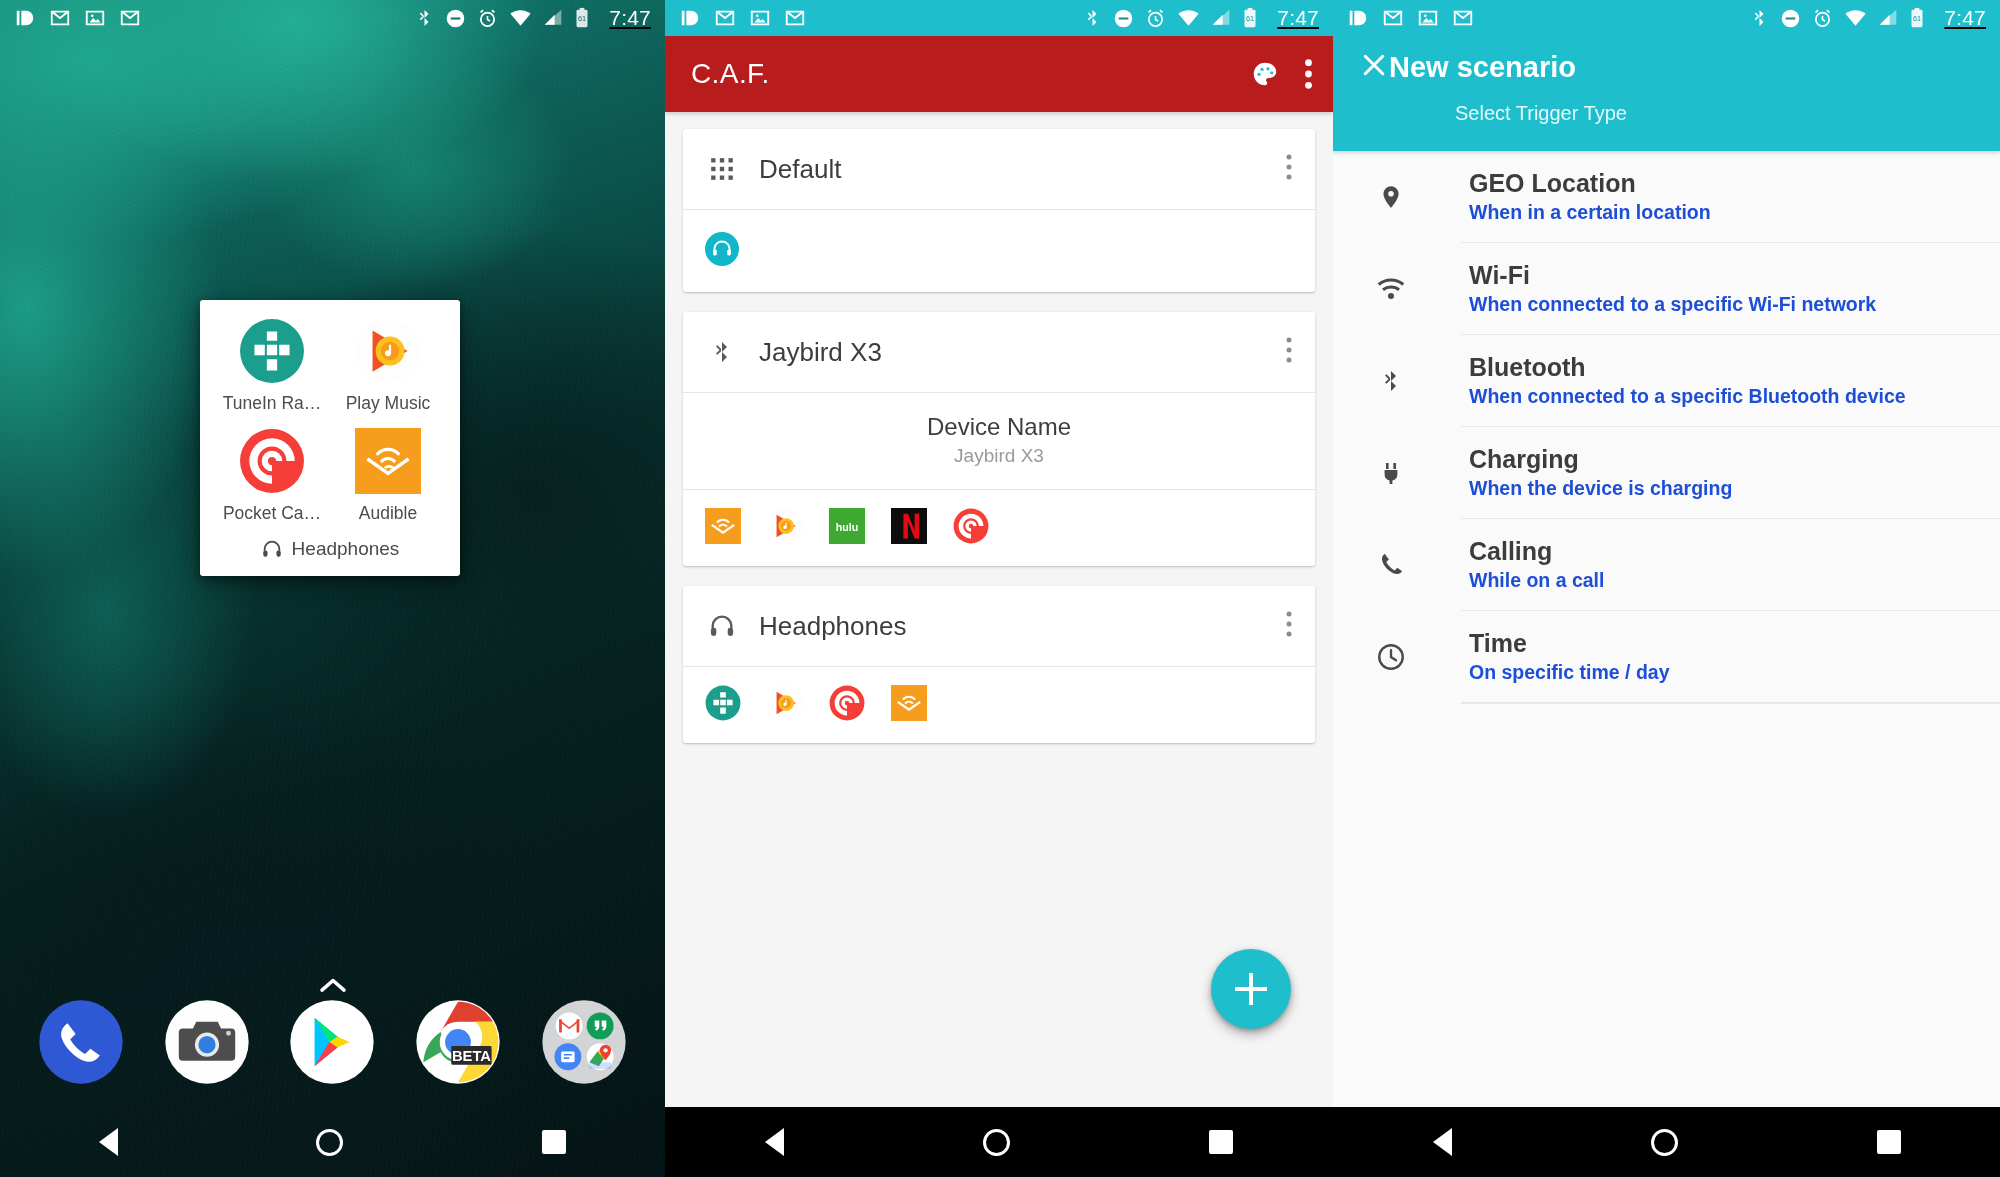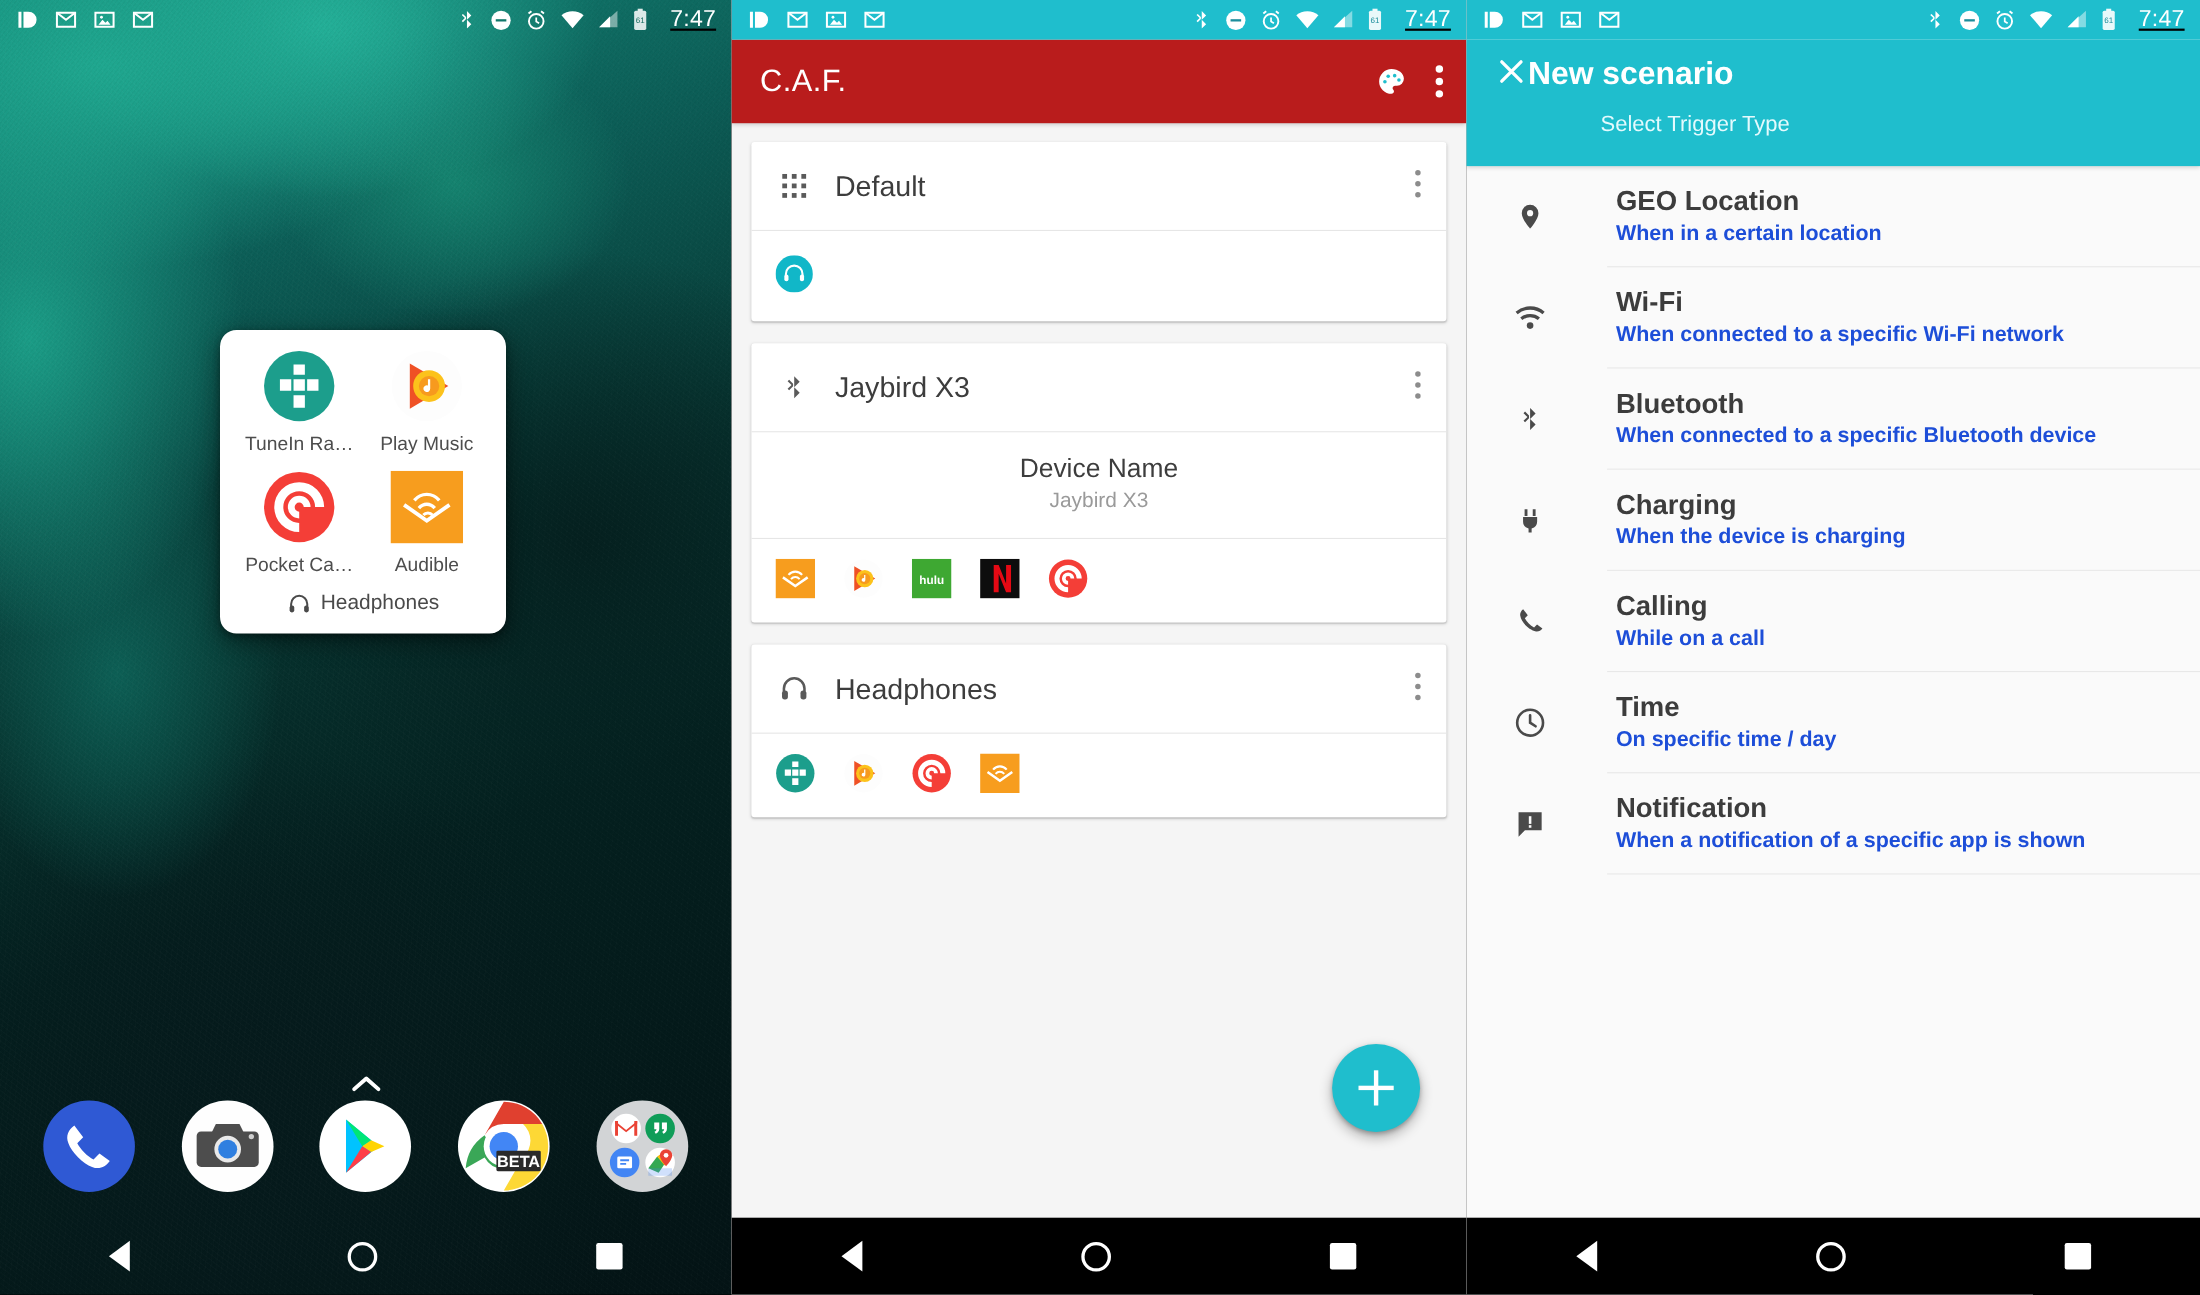--- a/index.html
+++ b/index.html
@@ -59,21 +59,21 @@
   .wall-noise {
     position: absolute; inset: 0; opacity: .26;
     background-image:
       repeating-linear-gradient(37deg, rgba(255,255,255,.06) 0 1px, transparent 1px 4px),
       repeating-linear-gradient(-52deg, rgba(0,0,0,.10) 0 1px, transparent 1px 3px),
       repeating-linear-gradient(97deg, rgba(255,255,255,.045) 0 1px, transparent 1px 5px);
   }
 
   .popup {
     position: absolute; left: 200px; top: 300px; width: 260px;
-    background: #fff; border-radius: 15px;
+    background: #fff; border-radius: 3px;
     box-shadow: 0 6px 22px rgba(0,0,0,.45), 0 2px 6px rgba(0,0,0,.3);
     padding: 18px 14px 10px;
     z-index: 20;
   }
   .popup-grid { display: grid; grid-template-columns: 1fr 1fr; row-gap: 14px; }
   .popup-app { display: flex; flex-direction: column; align-items: center; }
   .popup-ico { width: 66px; height: 66px; margin-bottom: 9px; }
   .popup-label { font-size: 17.5px; color: #4d4d4d; white-space: nowrap; }
   .popup-foot {
     display: flex; align-items: center; justify-content: center; gap: 9px;
@@ -692,33 +692,20 @@
               <path d="M12 6.6V12l4 2.6" fill="none" stroke="#4a4a4a" stroke-width="1.9" stroke-linecap="round"></path>
             </svg>
         </span>
         <span class="trig-text">
           <span class="trig-title" style="display:block">Time</span>
           <span class="trig-sub" style="display:block">On specific time / day</span>
         </span>
       </div>
       <div class="trig-div"></div>
 
-      <div class="trig">
-        <span class="trig-ico">
-          <svg width="28" height="28" viewBox="0 0 24 24">
-              <path fill="#4a4a4a" d="M3 3h18v14H8l-5 5z"></path>
-              <rect x="11" y="6" width="2" height="6" fill="#fafafa"></rect>
-              <rect x="11" y="13" width="2" height="2" fill="#fafafa"></rect>
-            </svg>
-        </span>
-        <span class="trig-text">
-          <span class="trig-title" style="display:block">Notification</span>
-          <span class="trig-sub" style="display:block">When a notification of a specific app is shown</span>
-        </span>
-      </div>
       <div class="trig-div"></div>
     </div>
 
     <div class="navbar">
       <div class="nav-back"></div>
       <div class="nav-home"></div>
       <div class="nav-recent"></div>
     </div>
   </div>
 

